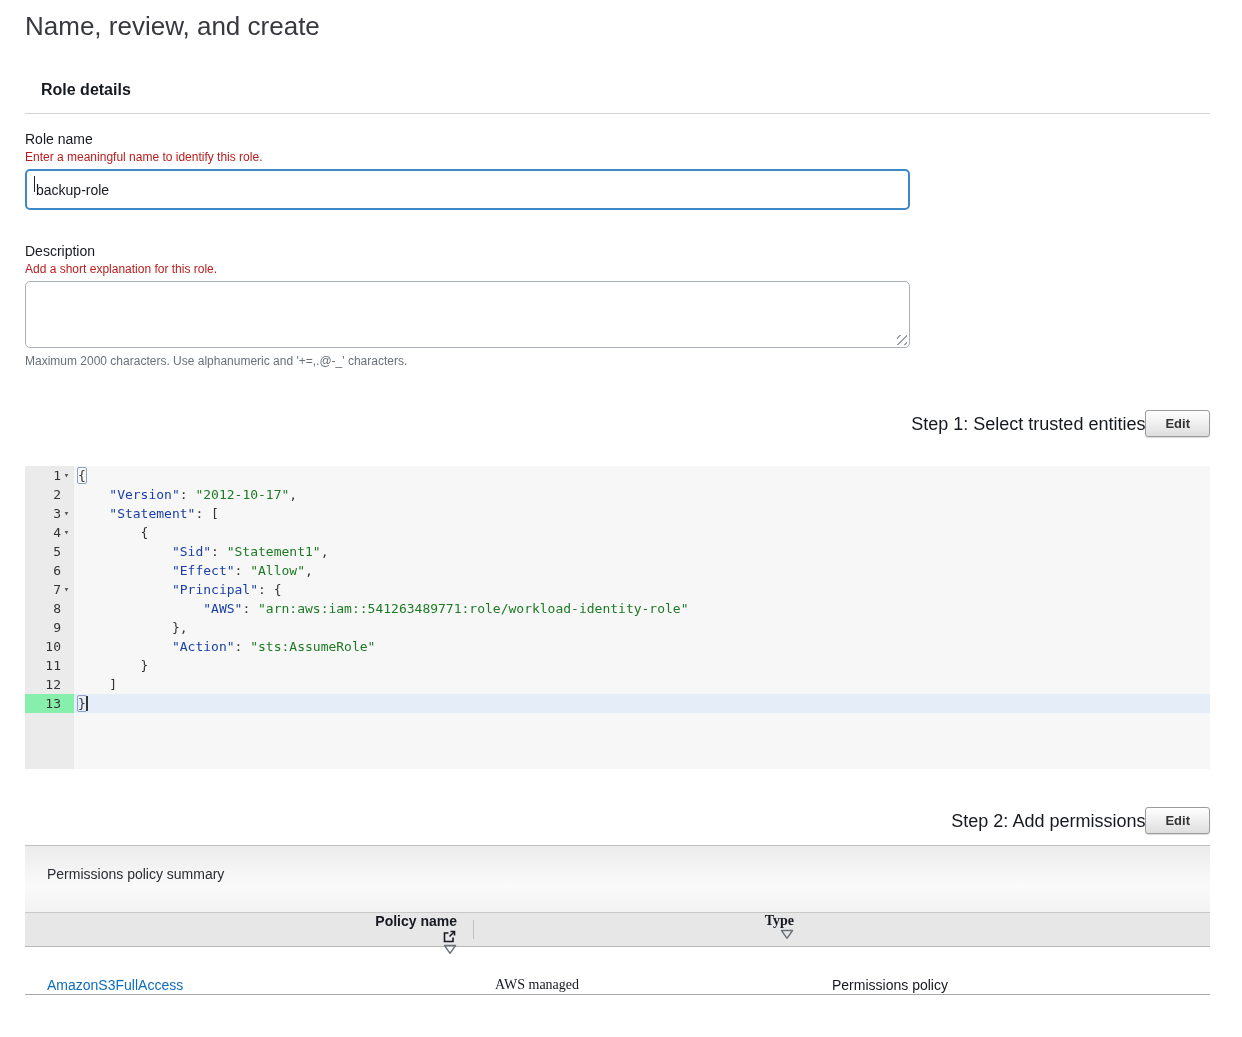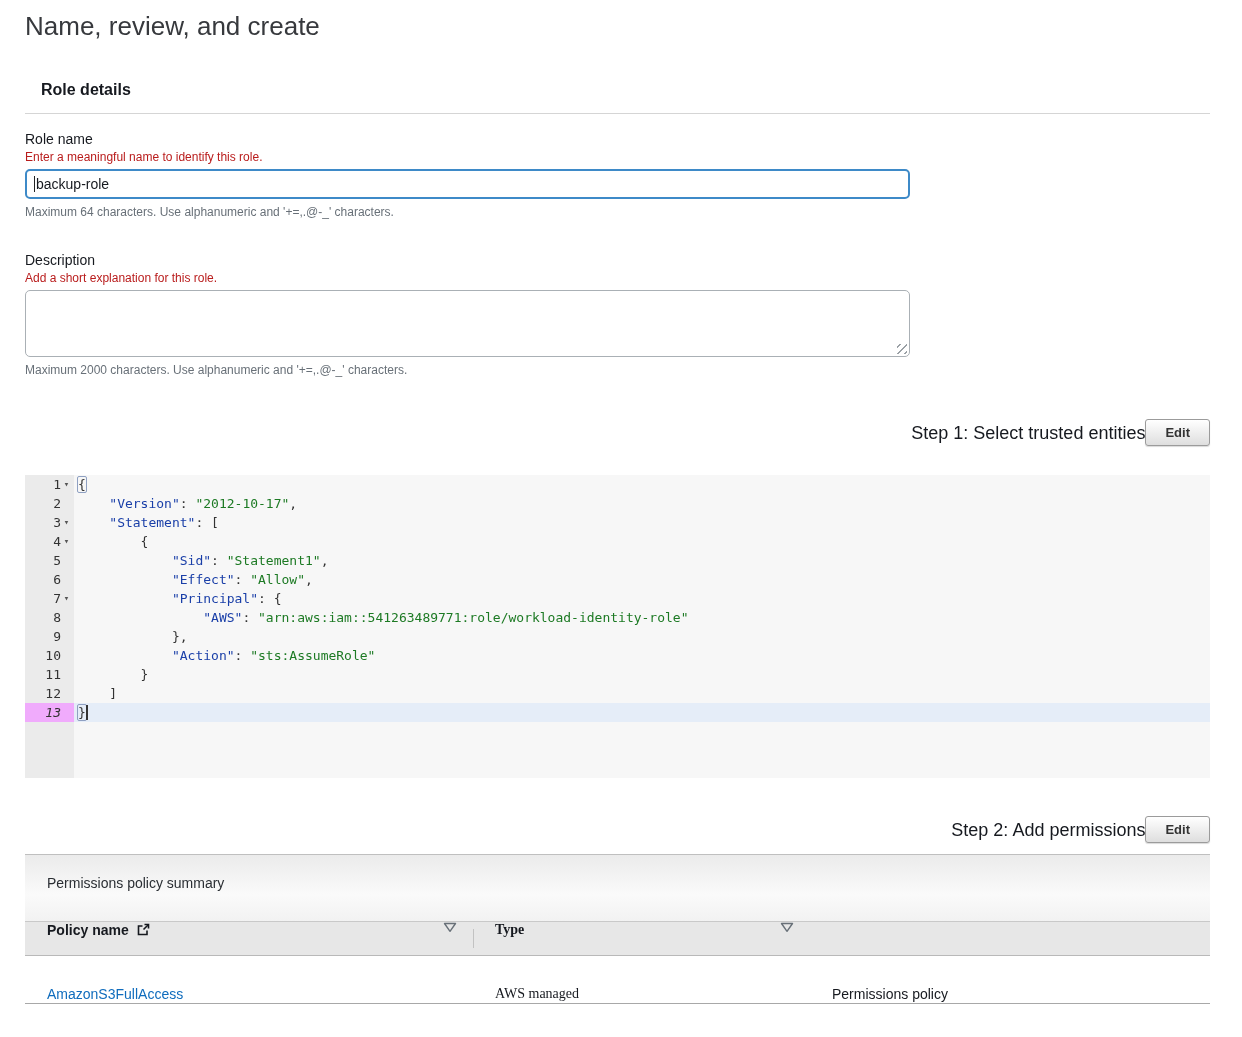--- a/index.html
+++ b/index.html
@@ -14,21 +14,21 @@
 
   .section-heading { font-size:16px; font-weight:700; color:#16191f; margin:38px 0 0 16px; line-height:19px; }
   .divider { border:none; border-top:1px solid #d5d5d5; margin:14px 0 0 0; }
 
   .field-label { font-size:14px; color:#16191f; margin-top:17px; line-height:17px; }
   .field-hint  { font-size:12px; color:#b91c1c; margin-top:2px; line-height:14px; }
   .constraint  { font-size:12px; color:#687078; margin-top:6px; line-height:14px; }
 
   .input-wrap { position:relative; width:885px; margin-top:5px; }
   .text-input {
-    width:885px; height:30px; border:2px solid #3e8ac8; border-radius:5px;
+    width:885px; height:41px; border:2px solid #3e8ac8; border-radius:5px;
     padding:0 9px; font-size:14px; color:#16191f; font-family:"Liberation Sans", sans-serif;
     outline:none; background:#fff;
   }
   .input-caret { position:absolute; left:9px; top:7px; width:1px; height:16px; background:#222; }
 
   .desc-group { margin-top:33px; }
   .textarea-wrap { position:relative; width:885px; margin-top:5px; }
   .text-area {
     width:885px; height:67px; border:1px solid #aab0b5; border-radius:5px;
     padding:6px 9px; font-size:14px; color:#16191f; font-family:"Liberation Sans", sans-serif;
@@ -49,40 +49,40 @@
     box-shadow:0 1px 1px rgba(0,0,0,0.15); font-family:"Liberation Sans", sans-serif;
   }
 
   .code-editor {
     margin-top:29px; height:303px; background:#f7f7f7; display:flex;
     font-family:"DejaVu Sans Mono", monospace; font-size:13px; line-height:19px;
     overflow:hidden;
   }
   .editor-gutter { width:49px; background:#ebebeb; flex-shrink:0; color:#333; }
   .gutter-cell { height:19px; display:flex; justify-content:flex-end; align-items:center; padding-right:2px; }
-  .gutter-cell.active { background:#f0abfc;font-style:italic; }
+  .gutter-cell.active { background:#86efac; }
   .lnum { font-size:13px; }
   .fold { width:11px; text-align:center; font-size:9px; color:#555; line-height:19px; }
   .editor-code-area { flex:1; }
   .code-line { height:19px; white-space:pre; padding-left:4px; color:#333; }
   .code-line.active { background:#e5edf8; }
   .tok-key { color:#1a3fa8; }
   .tok-str { color:#1d7a24; }
   .tok-plain { color:#333; }
   .boxed { border:1px solid #8fa0c2; border-radius:2px; margin:0 -1px; }
   .caret { display:inline-block; width:2px; height:15px; background:#333; vertical-align:-3px; margin-left:0px; }
 
   .panel { margin-top:11px; border-top:1px solid #bfbfbf; }
   .panel-header {
     height:67px; background:linear-gradient(180deg,#ebebeb 0%, #fafafa 60%, #f2f2f2 100%);
     border-bottom:1px solid #c9c9c9; padding:20px 0 12px 22px; font-size:14px; color:#2a2e33;
   }
 
   .tbl-header { display:flex; background:#e7e7e7; height:34px; border-bottom:1px solid #b9b9b9; }
-  .tbl-col { display:flex; align-items:flex-start; padding:0 16px 0 22px; position:relative; }
+  .tbl-col { display:flex; align-items:flex-end; padding:0 16px 0 22px; position:relative;flex-direction:column; }
   .tbl-col + .tbl-col::before { content:""; position:absolute; left:0; top:7px; bottom:7px; width:1px; background:#c2c2c2; }
   .col-0 { width:448px; } .col-1 { width:337px;font-family:Liberation Serif, serif; } .col-2 { flex:1; }
   .col-label { font-weight:700; font-size:14px; color:#16191f; }
   .ext-icon { margin-left:7px; display:inline-flex; }
   .filter-icon { margin-left:auto; display:inline-flex; cursor:pointer; }
 
   .tbl-row { display:flex; height:48px; border-bottom:1px solid #a8a8a8; font-size:14px; background:#fff; }
   .tbl-cell { display:flex; align-items:center; padding:0 16px 0 22px;margin-top:29px; }
   .policy-link { color:#0f6cbd; text-decoration:none; cursor:pointer; }
 </style>
@@ -96,21 +96,20 @@
   <h2 class="section-heading">Role details</h2>
   <hr class="divider">
 
   <div>
     <div class="field-label">Role name</div>
     <div class="field-hint">Enter a meaningful name to identify this role.</div>
     <div class="input-wrap">
       <input class="text-input" type="text" value="backup-role" style="">
       <div class="input-caret"></div>
     </div>
-    <div class="constraint">Maximum 64 characters. Use alphanumeric and '+=,.@-_' characters.</div>
   </div>
 
   <div class="desc-group">
     <div class="field-label">Description</div>
     <div class="field-hint">Add a short explanation for this role.</div>
     <div class="textarea-wrap">
       <textarea class="text-area" style=""></textarea>
       <div class="resize-handle"></div>
     </div>
     <div class="constraint">Maximum 2000 characters. Use alphanumeric and '+=,.@-_' characters.</div>

